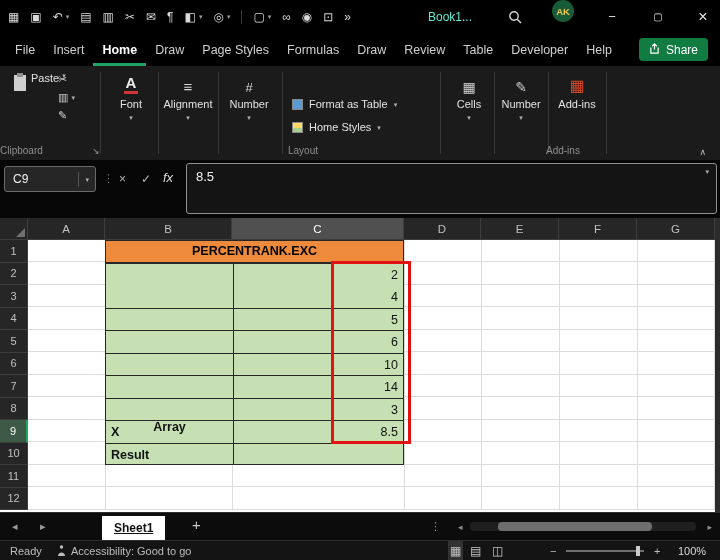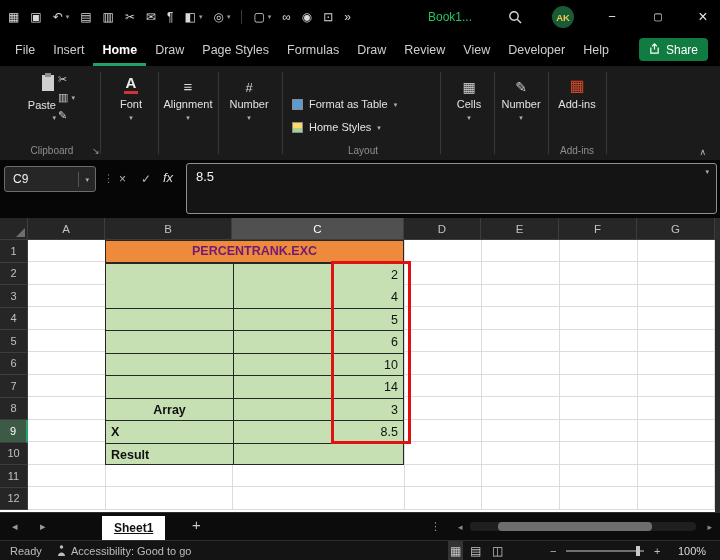--- a/index.html
+++ b/index.html
@@ -5,61 +5,61 @@
   html,body{margin:0;padding:0;background:#222;}
   .app{position:relative;width:720px;height:560px;background:#000;overflow:hidden;
        font-family:"Liberation Sans",sans-serif;}
 
   
   .titlebar{position:absolute;top:0;left:0;right:0;height:33px;background:#000;}
   .qat{position:absolute;left:8px;top:0;height:33px;display:flex;align-items:center;gap:11px;}
   .qat .ic{font-size:12px;color:#d9d9d9;line-height:1;}
   .qat .chev{font-size:7px;color:#9a9a9a;margin-left:-8px;}
   .qat-sep{width:1px;height:14px;background:#3a3a3a;}
-  .tb-title{position:absolute;left:428px;top:10px;color:#22c55e;font-size:12px;}
+  .tb-title{position:absolute;left:428px;top:10px;color:#5eead4;font-size:12px;}
   .tb-search{position:absolute;left:508px;top:10px;}
-  .avatar{position:absolute;left:552px;top:6px;width:22px;height:22px;border-radius:50%;
+  .avatar{position:absolute;left:552px;top:0;width:22px;height:22px;border-radius:50%;
           background:#185c37;color:#f2c94c;font-size:9.5px;font-weight:bold;
           display:flex;align-items:center;justify-content:center;}
   .win-btn{position:absolute;top:0;width:34px;height:33px;display:flex;align-items:center;
            justify-content:center;color:#e3e3e3;font-size:13px;}
   .win-min{left:595px;} .win-restore{left:641px;font-size:10px;} .win-close{left:686px;font-size:16px;}
 
   
   .menubar{position:absolute;top:33px;left:0;right:0;height:33px;background:#000;
            display:flex;align-items:stretch;padding-left:6px;}
   .menu-item{padding:0 9px;font-size:12.5px;color:#cfcfcf;display:flex;align-items:center;}
   .menu-item.active{color:#fff;font-weight:bold;box-shadow:inset 0 -3px 0 #21a366;}
   .share-btn{position:absolute;right:12px;top:5px;height:23px;background:#107c41;border-radius:4px;
              color:#fff;font-size:12px;display:flex;align-items:center;gap:6px;padding:0 10px;}
 
   
   .ribbon{position:absolute;top:66px;left:0;right:0;height:94px;background:#1b1b1b;border-bottom:1px solid #000;}
   .rsep{position:absolute;top:6px;bottom:6px;width:1px;background:#383838;}
-  .paste{position:absolute;left:12px;top:6px;width:44px;display:flex;flex-direction:column;
-         align-items:flex-end;gap:3px;}
+  .paste{position:absolute;left:12px;top:6px;width:44px;display:flex;flex-direction:row;
+         align-items:flex-start;gap:3px;}
   .paste .lbl{font-size:11px;color:#e2e2e2;}
   .smcol{position:absolute;left:58px;top:8px;display:flex;flex-direction:column;gap:7px;}
   .smcol .row{display:flex;align-items:center;gap:3px;}
   .smcol .ic{font-size:11px;color:#cfcfcf;line-height:1;}
   .cgroup{position:absolute;top:8px;width:54px;display:flex;flex-direction:column;align-items:center;gap:4px;}
   .cgroup .gic{height:20px;display:flex;align-items:flex-end;}
   .cgroup .lbl{font-size:11px;color:#e2e2e2;}
   .chev{font-size:7px;color:#b0b0b0;line-height:1;}
   .font-ic{font-size:15px;font-weight:bold;color:#ececec;border-bottom:3px solid #d13438;line-height:1.05;padding:0 2px;}
   .align-ic{font-size:15px;color:#d8d8d8;line-height:1;}
   .num-ic{font-size:13px;color:#d8d8d8;line-height:1;}
   .grid-ic{font-size:14px;line-height:1;}
   .style-row{position:absolute;left:292px;width:146px;display:flex;align-items:center;gap:6px;}
   .style-row .lbl{font-size:11px;color:#e2e2e2;white-space:nowrap;}
   .sw{width:11px;height:11px;border:1px solid #8a8a8a;box-sizing:border-box;flex:none;}
   .sw-cf{background:linear-gradient(135deg,#e8a33d 0 50%,#5b9bd5 50% 100%);}
   .sw-ft{background:#5b9bd5;}
   .sw-cs{background:linear-gradient(180deg,#ffd966 0 50%,#a9d08e 50% 100%);}
-  .glabel{position:absolute;bottom:4px;font-size:10px;color:#8f8f8f;text-align:center;}
+  .glabel{position:absolute;bottom:4px;font-size:10px;color:#8f8f8f;}
   .launcher{position:absolute;left:92px;bottom:4px;font-size:9px;color:#9a9a9a;}
   .ribbon-collapse{position:absolute;right:14px;bottom:3px;font-size:9px;color:#b8b8b8;}
 
   
   .fbar{position:absolute;top:160px;left:0;right:0;height:58px;background:#060606;}
   .namebox{position:absolute;left:4px;top:6px;width:92px;height:26px;background:#262626;
            border:1px solid #6b6b6b;border-radius:3px;display:flex;align-items:center;box-sizing:border-box;}
   .namebox .ref{flex:1;padding-left:8px;font-size:12px;color:#f0f0f0;}
   .nb-sep{width:1px;height:15px;background:#555;}
   .namebox .chev{padding:0 6px;}
@@ -84,30 +84,30 @@
   .chead.sel{background:#505050;color:#fff;}
   .rhead{position:absolute;left:0;width:28px;height:22.5px;background:#262626;border-right:1px solid #3d3d3d;
          border-bottom:1px solid #3d3d3d;color:#c0c0c0;font-size:11px;display:flex;
          align-items:center;justify-content:center;box-sizing:border-box;}
   .rhead.sel{background:#3c5a45;color:#fff;border-right:2px solid #21a366;}
   .cells{position:absolute;left:28px;top:22px;width:687px;height:270px;
          background:repeating-linear-gradient(to bottom,transparent 0 21.5px,#dcdcdc 21.5px 22.5px);}
   .vline{position:absolute;top:0;height:270px;width:1px;background:#dcdcdc;}
   .titlecell{position:absolute;left:77px;top:0;width:299px;height:22.5px;background:#ed8a3c;
              border:1px solid #262626;box-sizing:border-box;display:flex;align-items:center;
-             justify-content:center;font-size:12.5px;font-weight:bold;color:#701a75;z-index:2;}
+             justify-content:center;font-size:12.5px;font-weight:bold;color:#000000;z-index:2;}
   .tblock{position:absolute;left:77px;top:22.5px;width:299px;height:202.5px;background:#c6e0b4;
           border:1px solid #262626;box-sizing:border-box;z-index:2;
           background-image:repeating-linear-gradient(to bottom,transparent 0 21.5px,#262626 21.5px 22.5px);}
   .bc-sep{position:absolute;left:127px;top:0;bottom:0;width:1px;background:#262626;}
   .cellv{position:absolute;left:127px;width:171px;height:22.5px;display:flex;align-items:center;
          justify-content:flex-end;padding-right:6px;box-sizing:border-box;font-size:12.5px;color:#111;}
   .blabel{position:absolute;left:0;width:127px;height:22.5px;display:flex;align-items:center;
           font-weight:bold;font-size:12.5px;color:#111;box-sizing:border-box;}
-  .blabel.center{justify-content:center;}
+  .blabel.center{justify-content:center;margin-top:17px;}
   .blabel.left{justify-content:flex-start;padding-left:5px;}
   .redbox{position:absolute;left:303px;top:21px;width:80px;height:183px;border:3px solid #e01212;
           box-sizing:border-box;z-index:4;}
   .vsb{position:absolute;right:0;top:0;width:5px;height:294px;background:#2b2b2b;}
 
   
   .tabbar{position:absolute;top:512px;left:0;right:0;height:28px;background:#0c0c0c;border-top:1px solid #2e2e2e;box-sizing:border-box;}
   .tab-nav{position:absolute;top:8px;color:#9a9a9a;font-size:11px;line-height:1;}
   .sheettab{position:absolute;left:102px;top:3px;height:24px;background:#fff;padding:0 12px;
             display:flex;align-items:center;font-size:12px;font-weight:bold;color:#111;text-decoration:underline;}
@@ -169,21 +169,21 @@
 
   <div class="menubar">
     <span class="menu-item">File</span>
     <span class="menu-item">Insert</span>
     <span class="menu-item active">Home</span>
     <span class="menu-item">Draw</span>
     <span class="menu-item">Page Styles</span>
     <span class="menu-item">Formulas</span>
     <span class="menu-item">Draw</span>
     <span class="menu-item">Review</span>
-    <span class="menu-item">View</span>
+    <span class="menu-item">Table</span>
     <span class="menu-item">Developer</span>
     <span class="menu-item">Help</span>
     <div class="share-btn">
       <span>
         <svg width="11" height="11" viewBox="0 0 12 12">
           <path d="M2 5v6h8V5" fill="none" stroke="#fff" stroke-width="1.3"></path>
           <path d="M6 7V1M3.5 3.5 6 1l2.5 2.5" stroke="#fff" stroke-width="1.3" fill="none"></path>
         </svg>
       </span>
       <span>Share</span>

